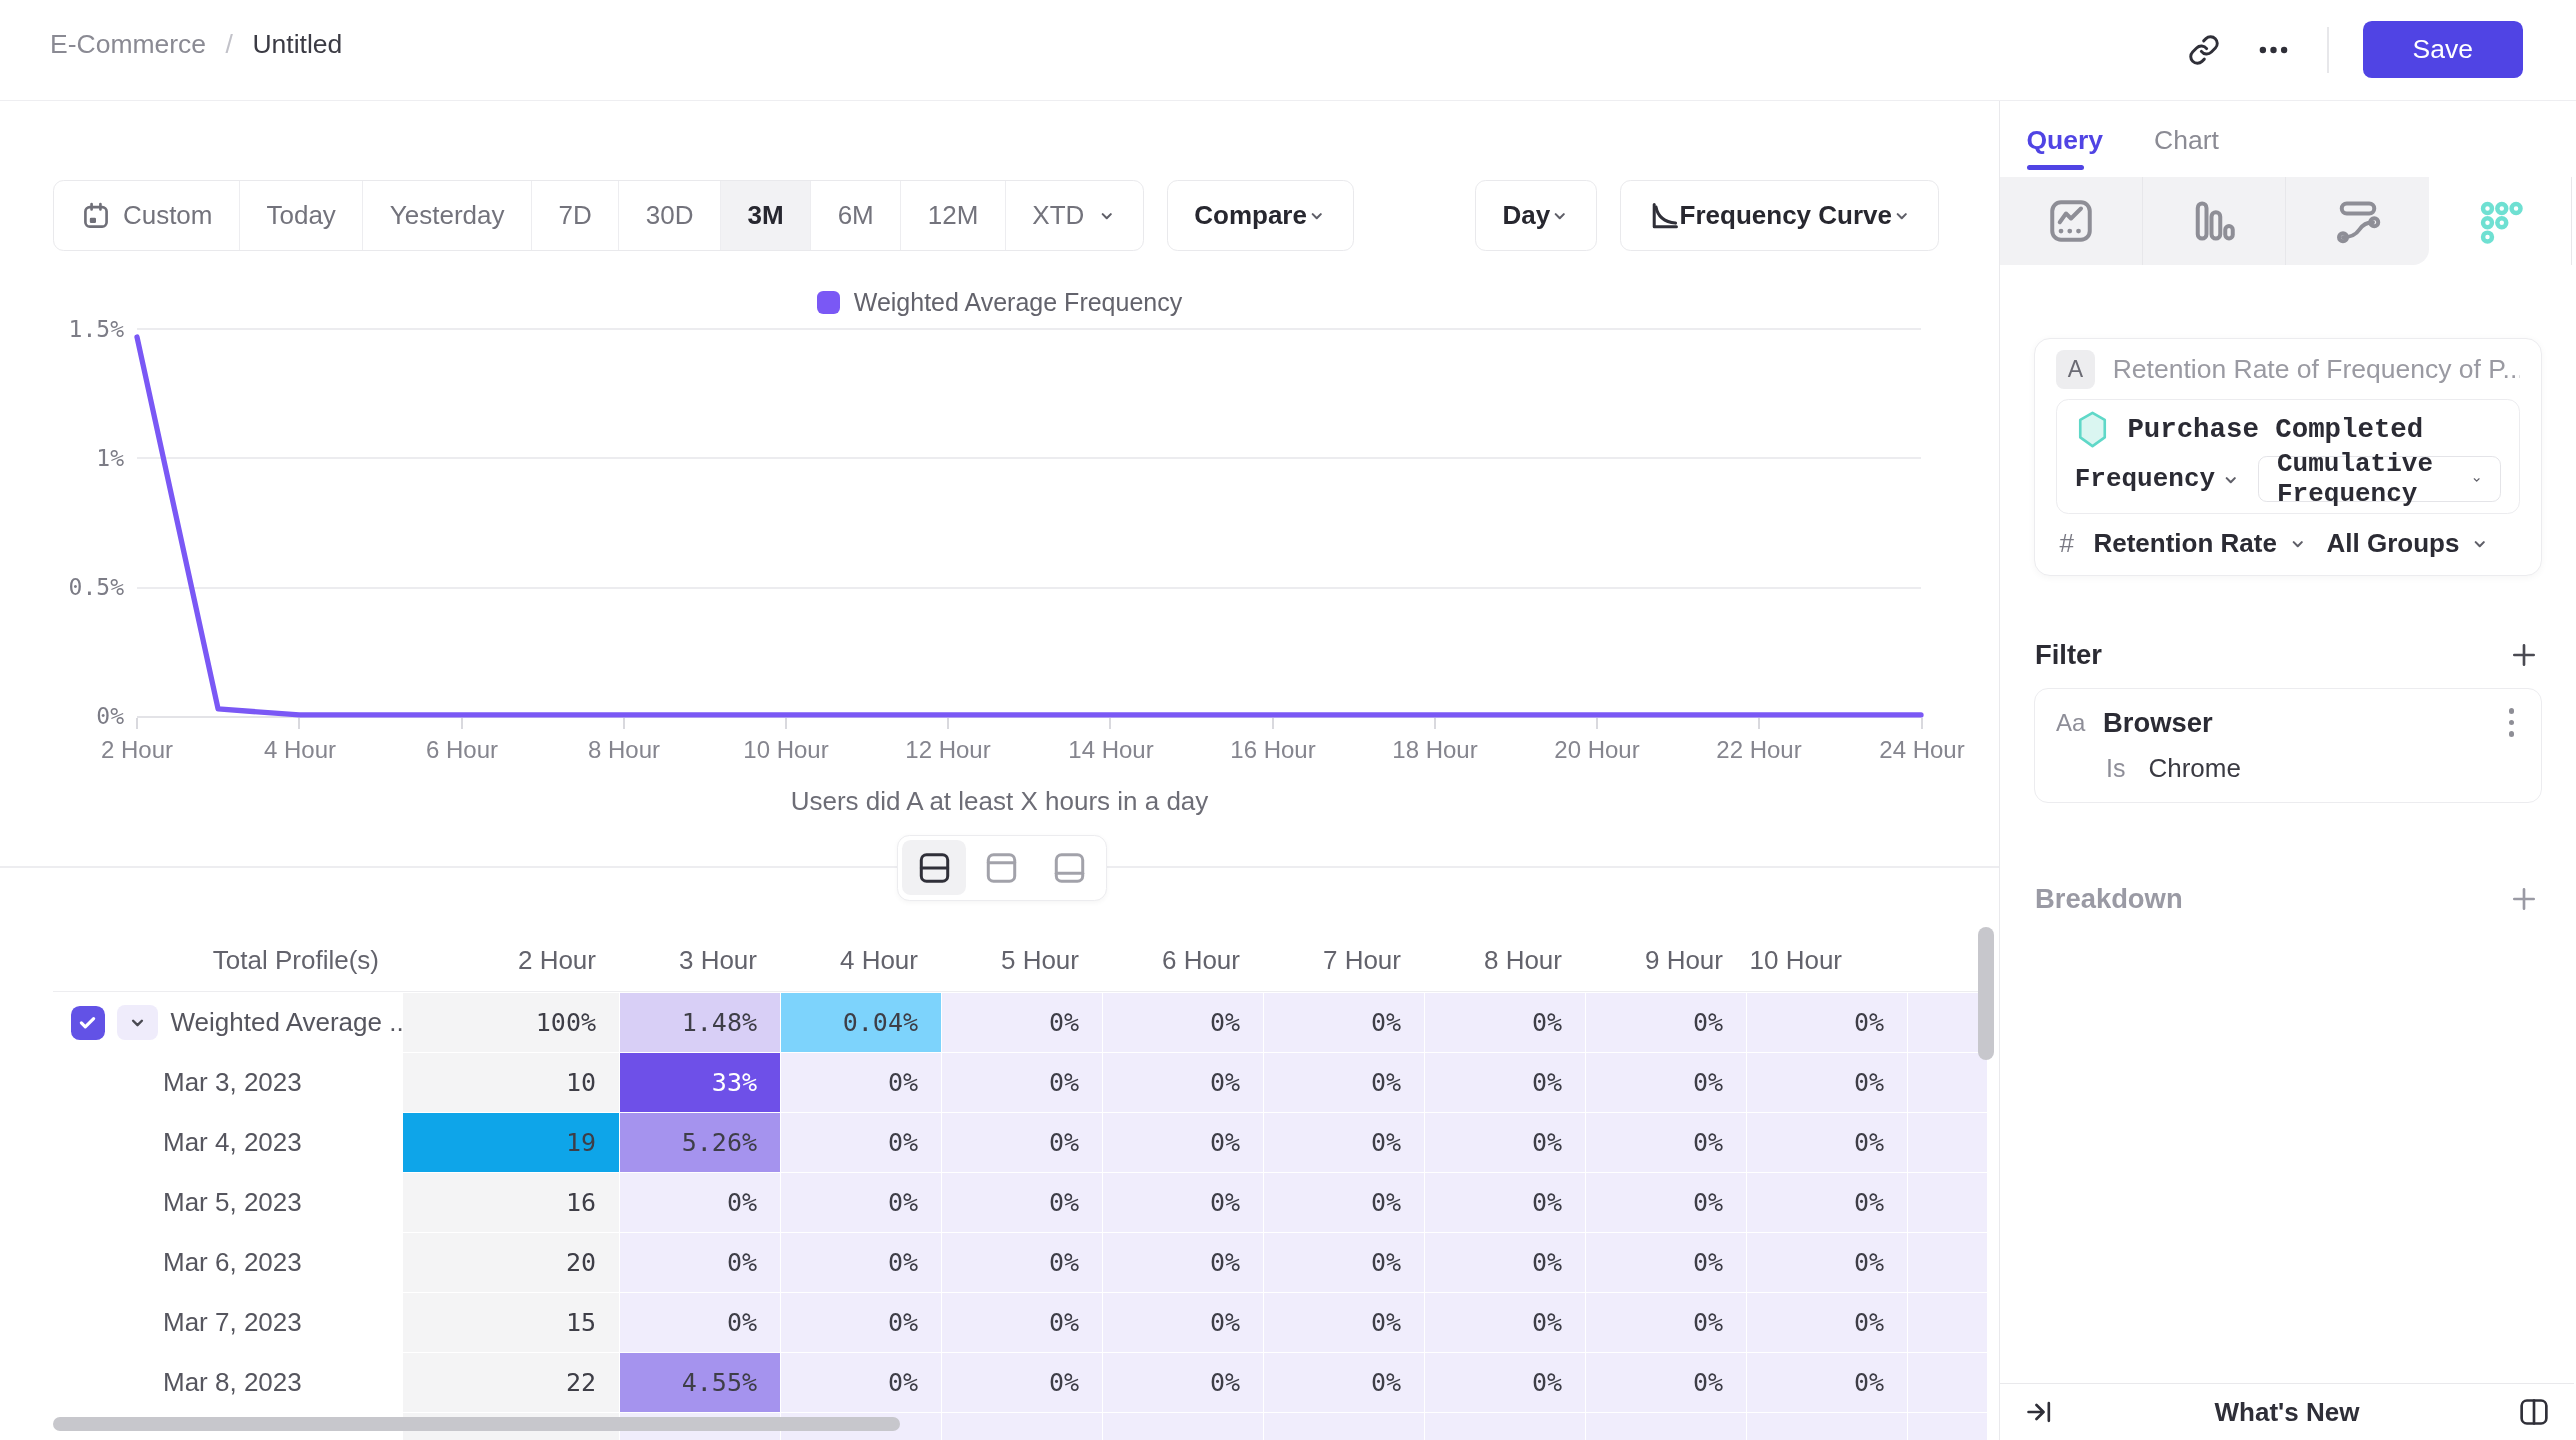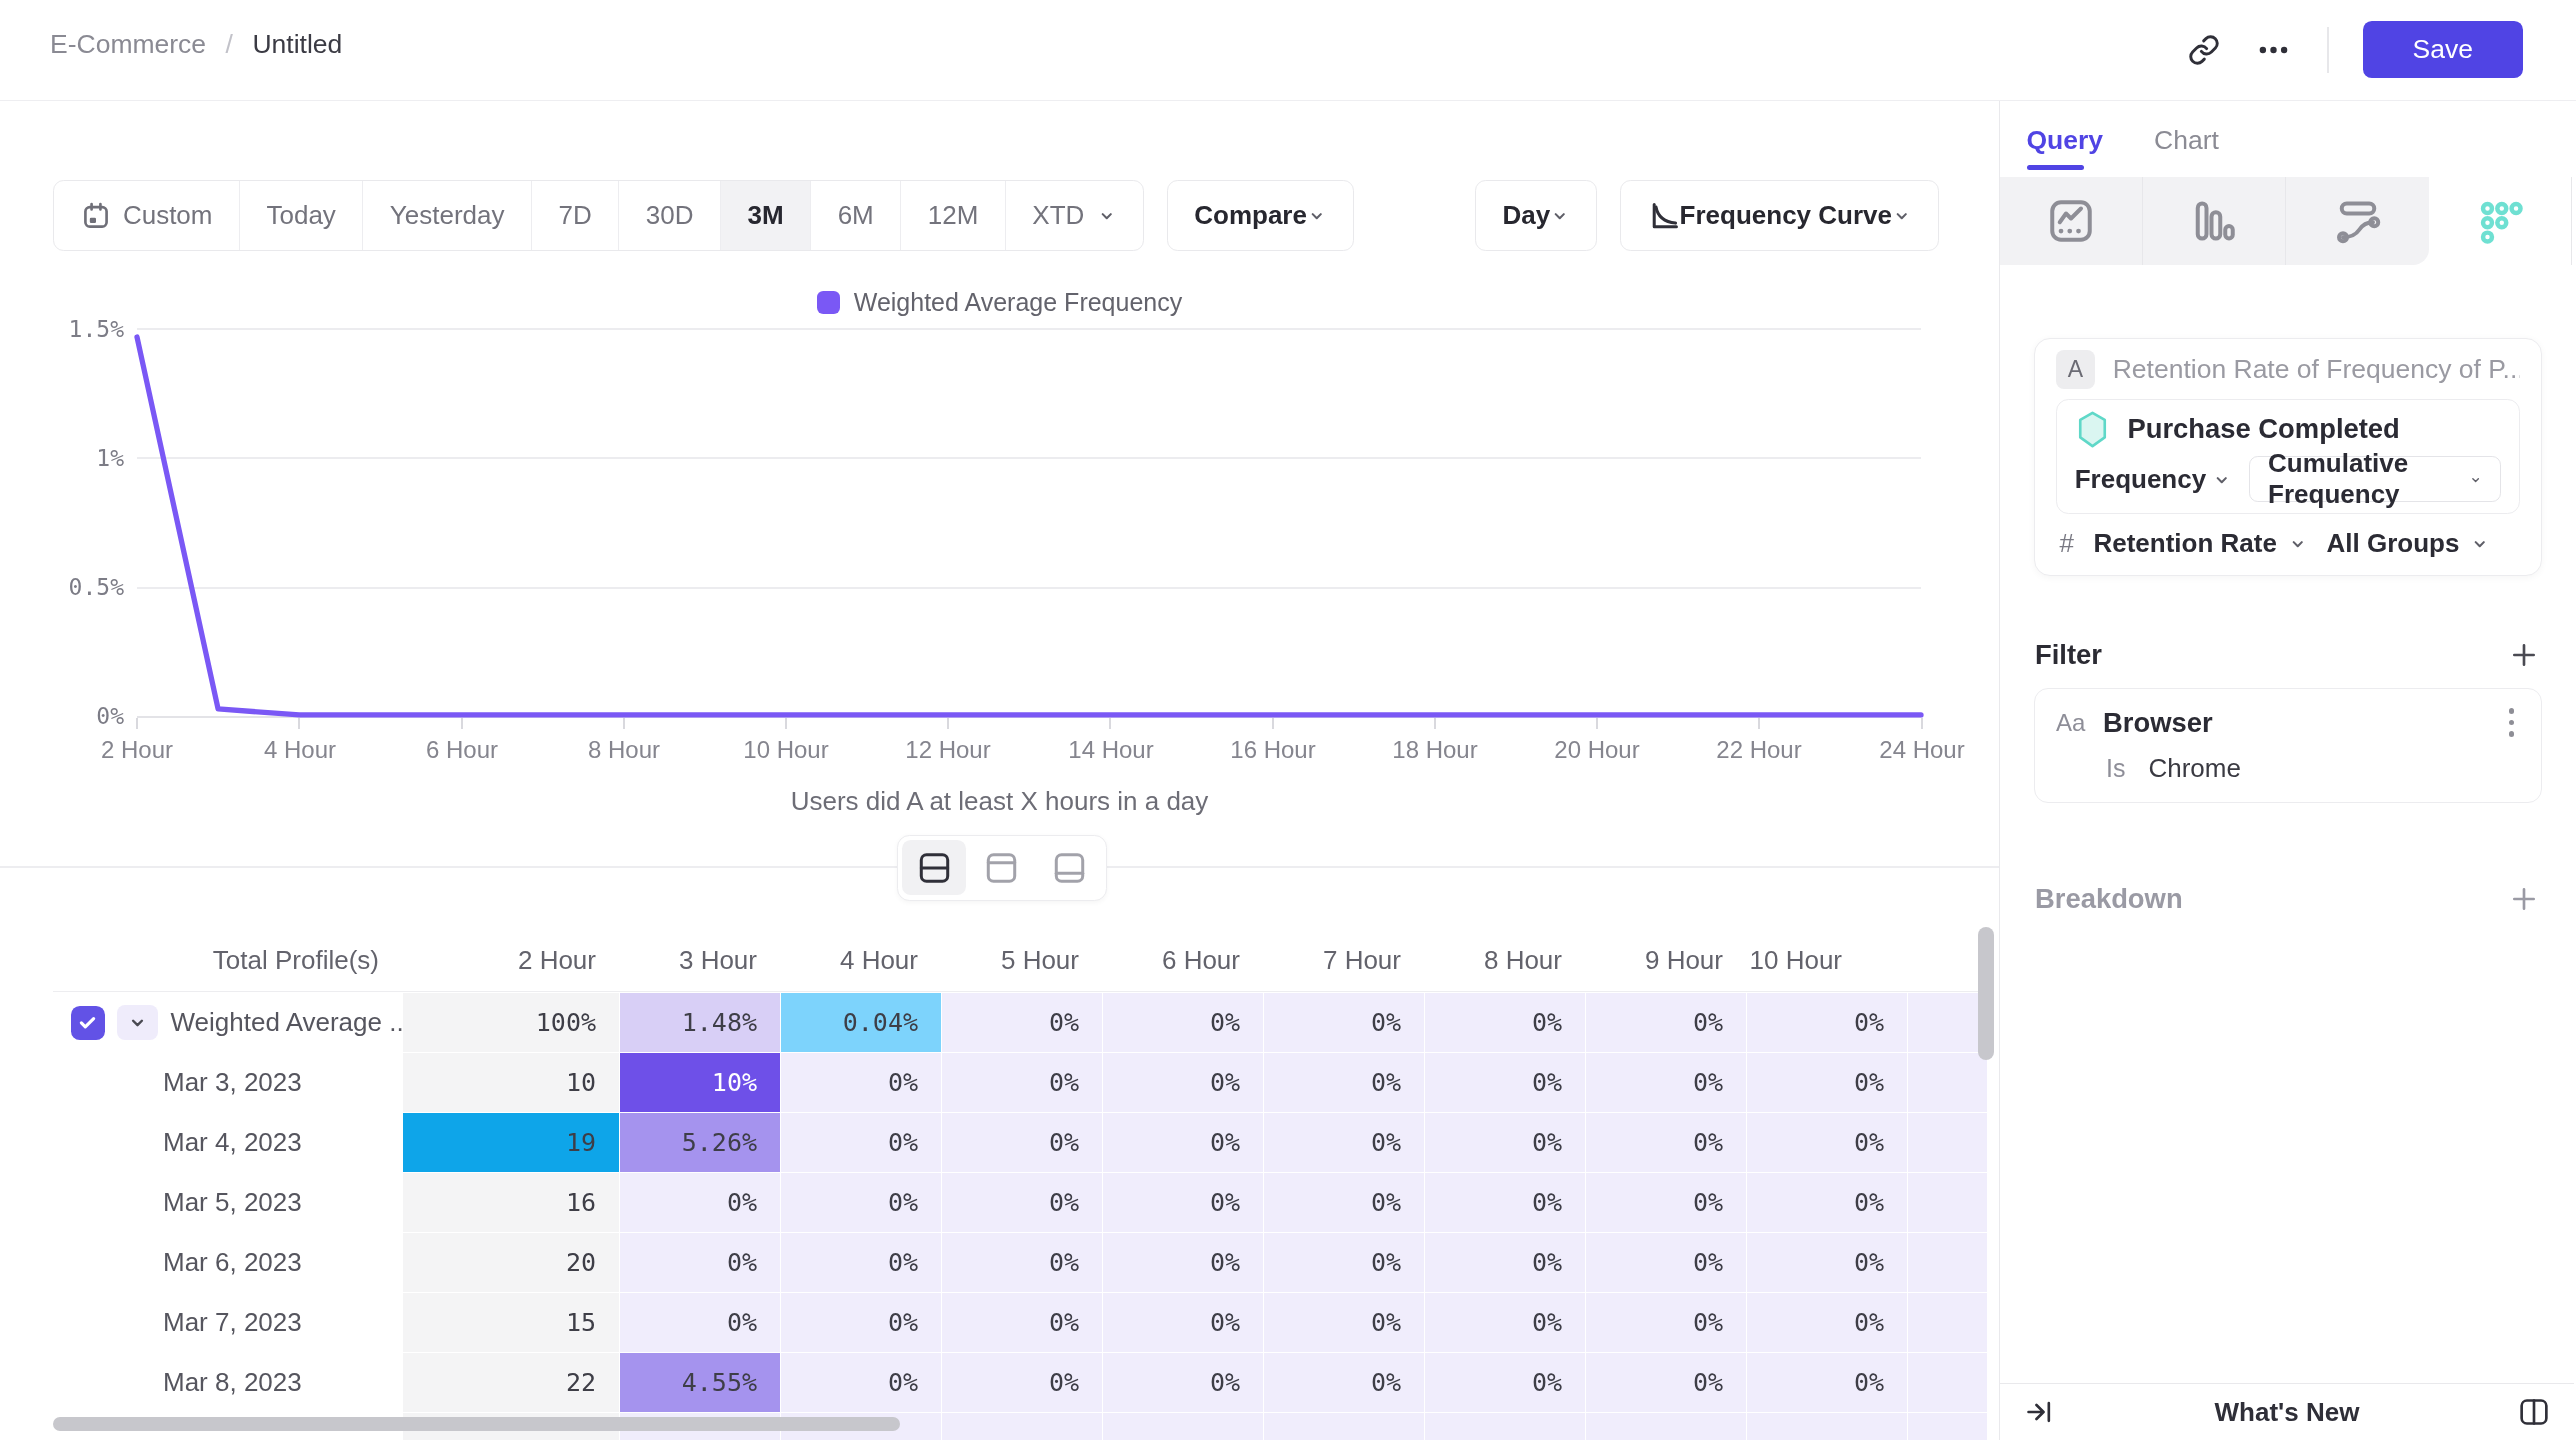--- a/index.html
+++ b/index.html
@@ -91,21 +91,21 @@
   .ctt svg{width:50px;height:50px;}
   .ctt .g{stroke:#8e8e96;fill:none;stroke-width:3.2;stroke-linecap:round;stroke-linejoin:round;}
   .ctt .gd{fill:#8e8e96;stroke:none;}
   .ctt .teal{stroke:#6fe0d2;fill:none;stroke-width:5;}
 
   .qcard{position:absolute;top:237px;left:34px;width:508px;border:1.8px solid #ececef;border-radius:16px;background:#fff;
          box-shadow:0 1.8px 7px rgba(0,0,0,.04);padding:12.4px 21px 14px;box-sizing:border-box;}
   .qrow1{height:37px;display:flex;align-items:center;gap:17.7px;}
   .abadge{width:39px;height:39px;border-radius:8px;background:#ededef;color:#6b6b74;font-size:23px;display:flex;align-items:center;justify-content:center;flex:0 0 auto;}
   .qtitle{font-size:26.5px;color:#9a9aa2;white-space:nowrap;overflow:hidden;}
-  .inner{margin-top:10.6px;border:1.8px solid #ececef;border-radius:12.4px;padding:10.6px 17.7px 10.6px;}
+  .inner{margin-top:10.6px;border:1.8px solid #ececef;border-radius:12.4px;padding:10.6px 17.7px 10.6px;font-family:Liberation Mono, monospace;}
   .eventrow{height:37px;display:flex;align-items:center;gap:17.7px;}
   .eventname{font-size:27.4px;font-weight:600;color:#2b2b34;}
   .ctrlrow{margin-top:8.8px;display:flex;align-items:center;gap:17.7px;}
   .freq{display:flex;align-items:center;gap:6px;font-size:26px;font-weight:600;color:#2b2b34;cursor:pointer;}
   .select{height:46px;border:1.8px solid #e4e4e8;border-radius:8.8px;display:flex;align-items:center;gap:12.4px;
           padding:0 17.7px;font-size:26px;font-weight:600;color:#2b2b34;cursor:pointer;box-sizing:border-box;}
   .measure{margin-top:12.4px;height:35px;display:flex;align-items:center;gap:19.5px;padding-left:3.5px;}
   .hash{font-size:26px;color:#7a7a84;}
   .mlabel{display:flex;align-items:center;gap:10.6px;font-size:26px;font-weight:600;color:#2b2b34;cursor:pointer;}
 
@@ -327,21 +327,21 @@
           <div class="td" style="background:#f0edfc">0%</div>
           <div class="td" style="background:#f0edfc">0%</div>
           <div class="td" style="background:#f0edfc">0%</div>
           <div class="td" style="background:#f0edfc">0%</div>
           <div class="td" style="background:#f0edfc">0%</div>
           <div class="td" style="background:#f0edfc"></div>
         </div>
         <div class="trow">
           <div class="td datec">Mar 3, 2023</div>
           <div class="td" style="background:#f4f4f5">10</div>
-          <div class="td strongtxt" style="background:#6e50e8">10%</div>
+          <div class="td strongtxt" style="background:#6e50e8">33%</div>
           <div class="td" style="background:#f0edfc">0%</div>
           <div class="td" style="background:#f0edfc">0%</div>
           <div class="td" style="background:#f0edfc">0%</div>
           <div class="td" style="background:#f0edfc">0%</div>
           <div class="td" style="background:#f0edfc">0%</div>
           <div class="td" style="background:#f0edfc">0%</div>
           <div class="td" style="background:#f0edfc">0%</div>
           <div class="td" style="background:#f0edfc"></div>
         </div>
         <div class="trow">

